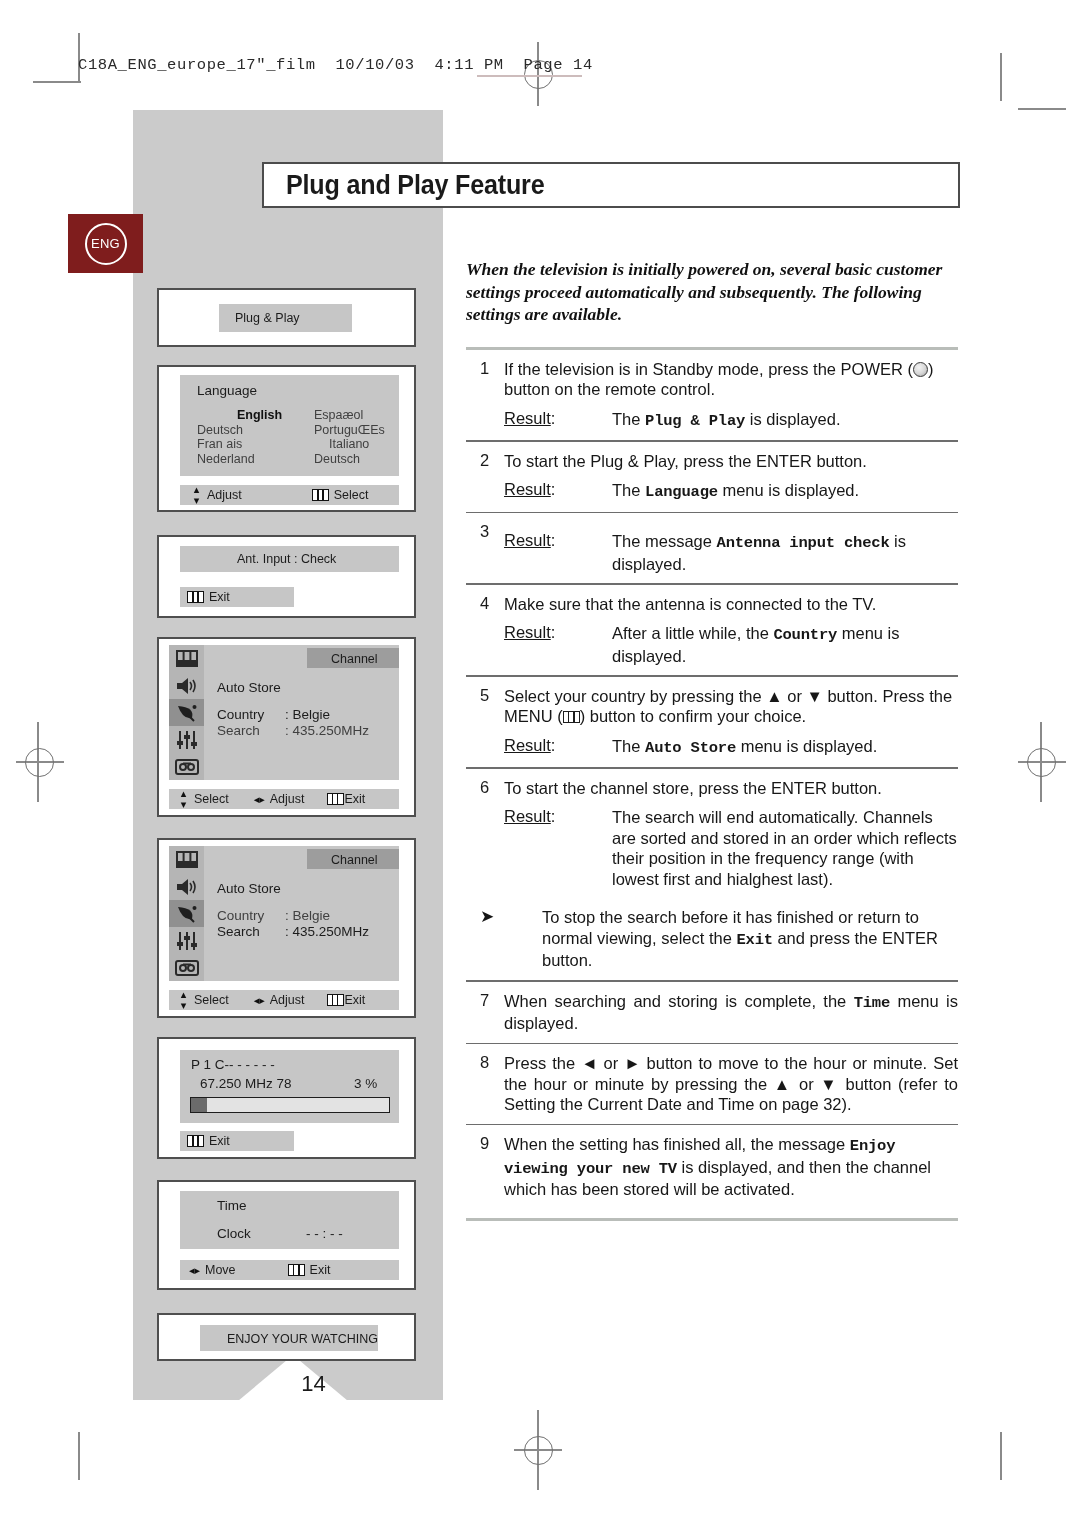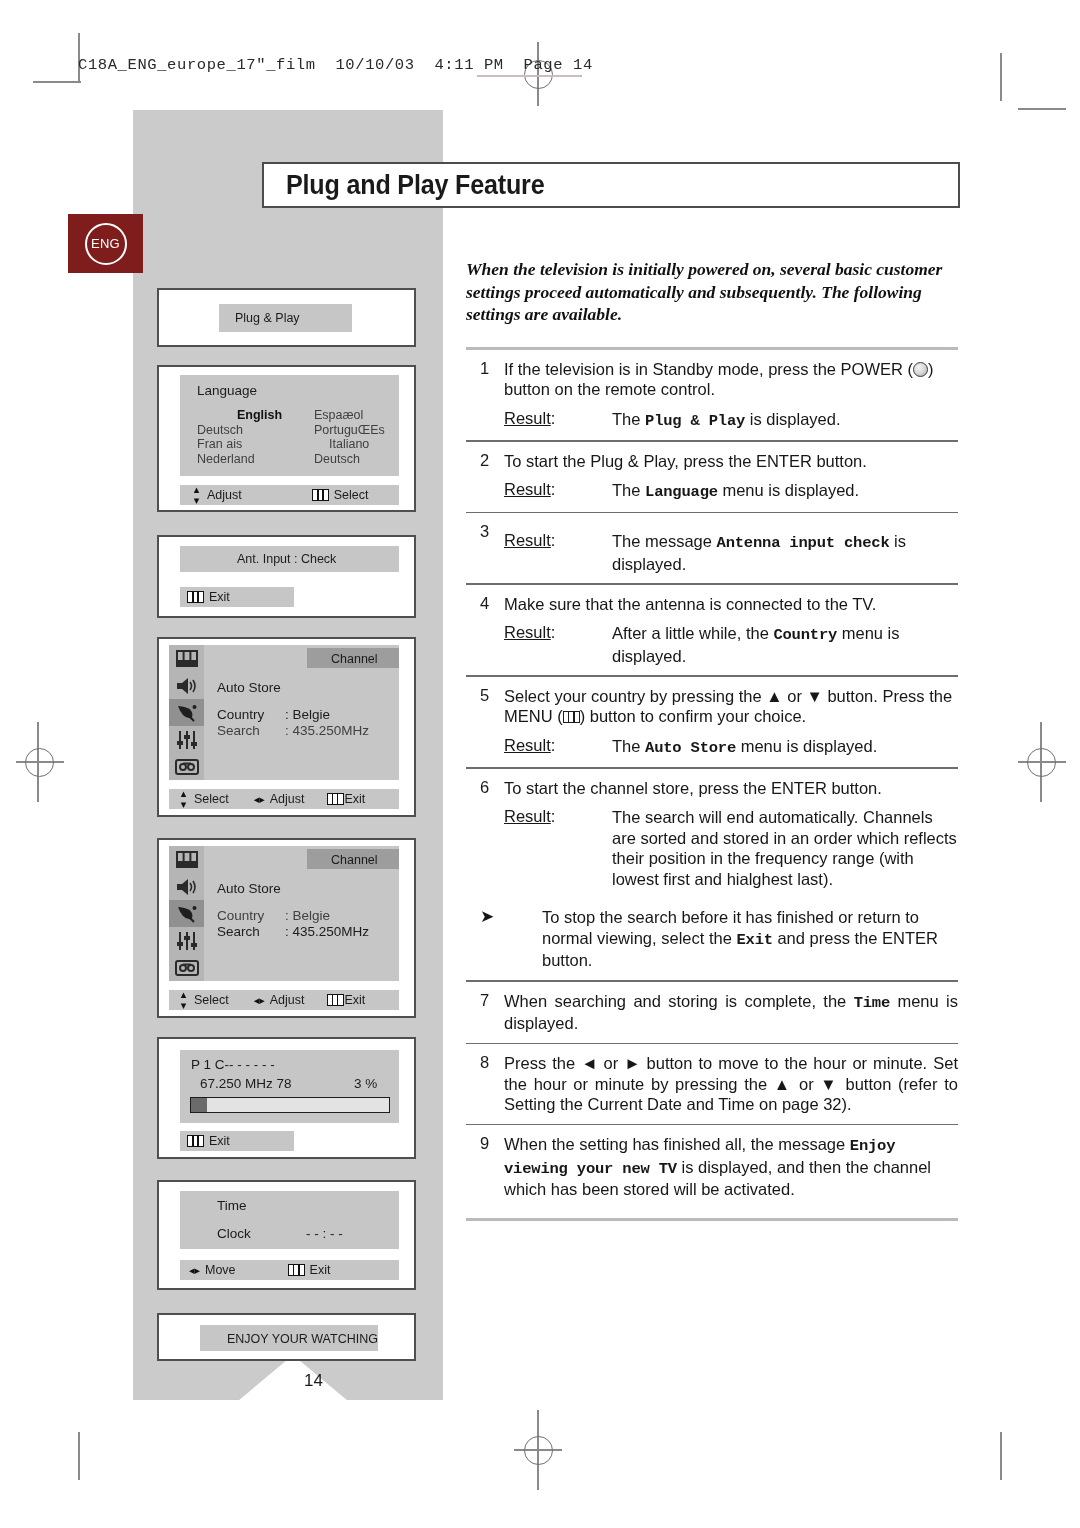--- a/index.html
+++ b/index.html
@@ -63,21 +63,21 @@
     border-left: 55px solid transparent;
     border-right: 55px solid transparent;
     border-bottom: 46px solid #ffffff;
   }
   .page-num-label {
     position: absolute;
     left: 133px;
     top: 1371px;
     width: 361px;
     text-align: center;
-    font-size: 17px;
+    font-size: 22px;
     color: #1b1b1b;
   }
 
   
   .eng-tab {
     position: absolute;
     left: 68px;
     top: 214px;
     width: 75px;
     height: 59px;

